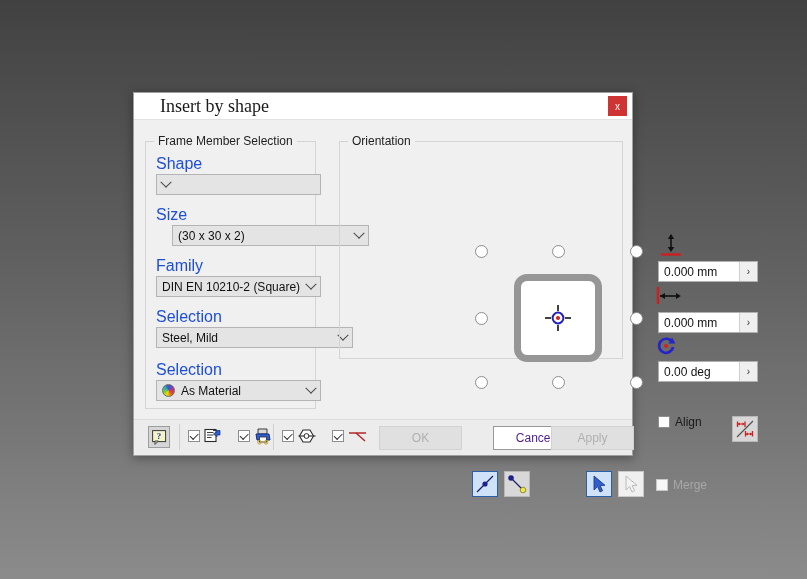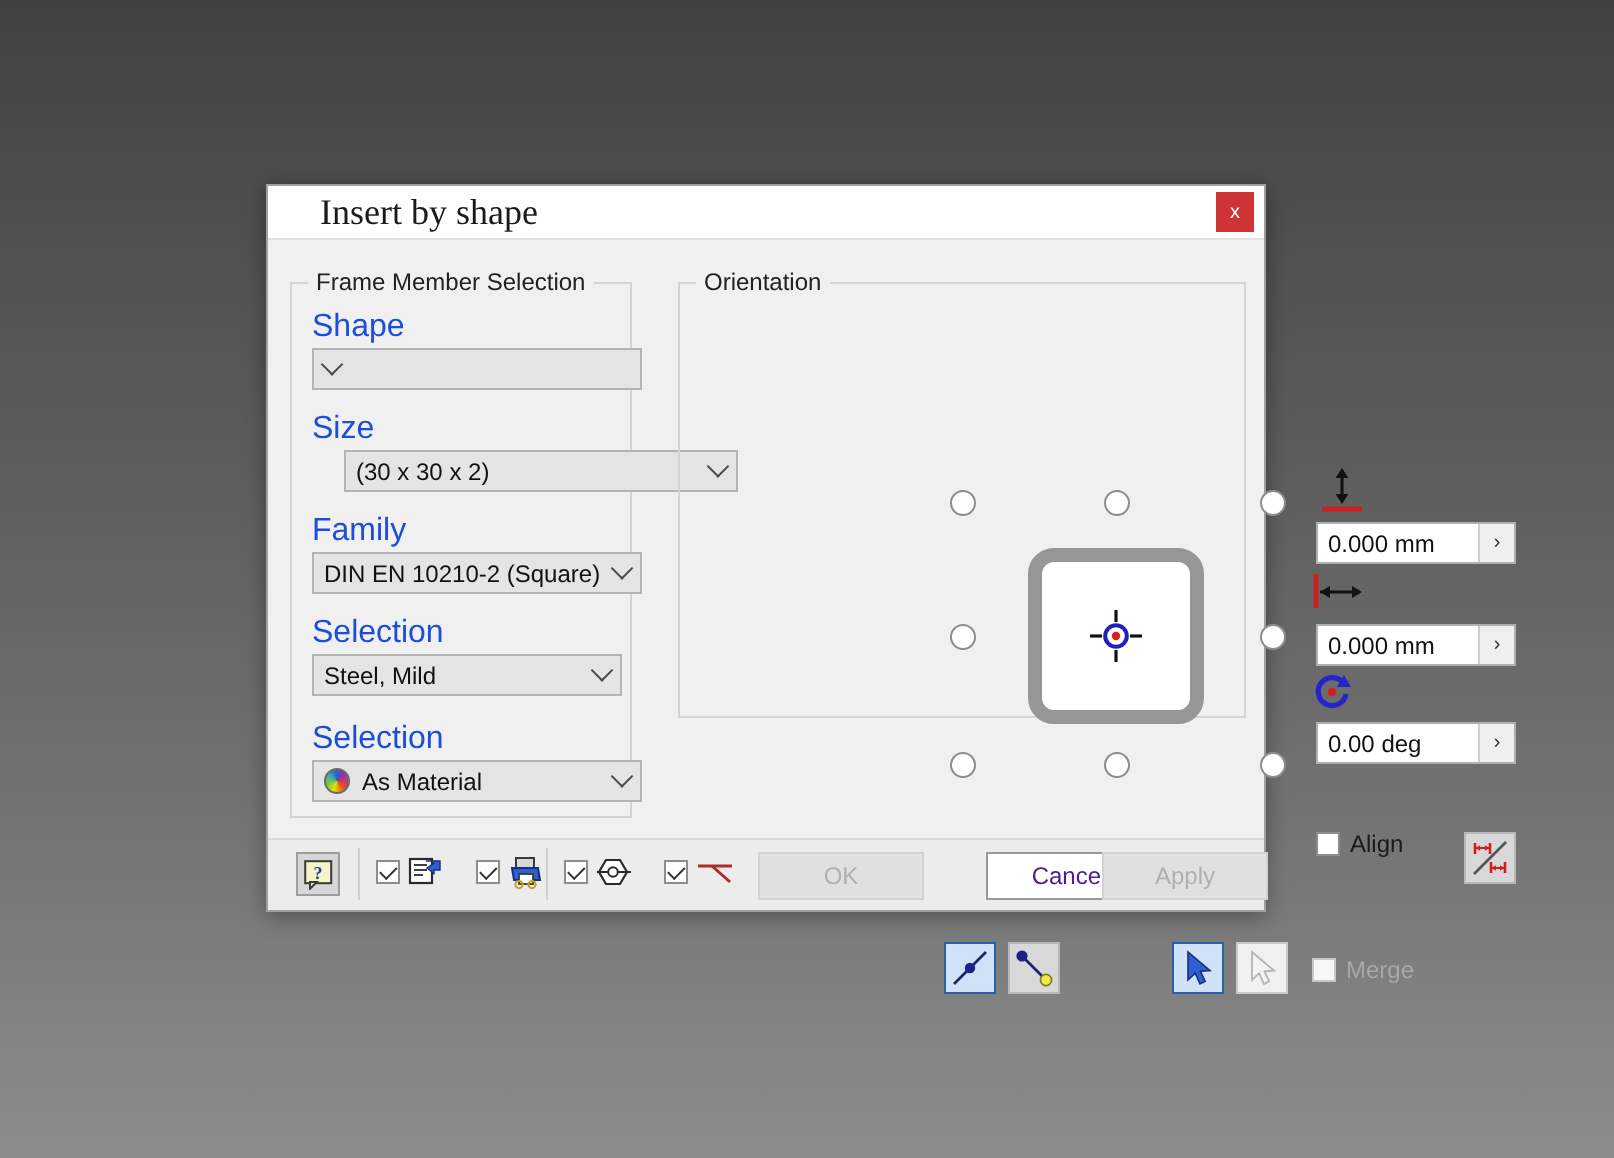--- a/index.html
+++ b/index.html
@@ -364,21 +364,21 @@
 
   <div class="field-label" style="left:22px; top:164px;">Family</div>
   <div class="combo" style="left:22px; top:183px; width:165px;">
     <span class="ctext">DIN EN 10210-2 (Square) - T</span>
     <span class="carrow">
         <i class="chev"></i>
       </span>
   </div>
 
   <div class="field-label" style="left:22px; top:215px;">Selection</div>
-  <div class="combo" style="left:22px; top:234px; width:155px;">
+  <div class="combo" style="left:22px; top:234px; width:197px;">
     <span class="ctext">Steel, Mild</span>
     <span class="carrow">
         <i class="chev"></i>
       </span>
   </div>
 
   <div class="field-label" style="left:22px; top:268px;">Selection</div>
   <div class="combo" style="left:22px; top:287px; width:165px;">
     <span class="swatch"></span>
     <span class="ctext" style="padding-left:6px;">As Material</span>

